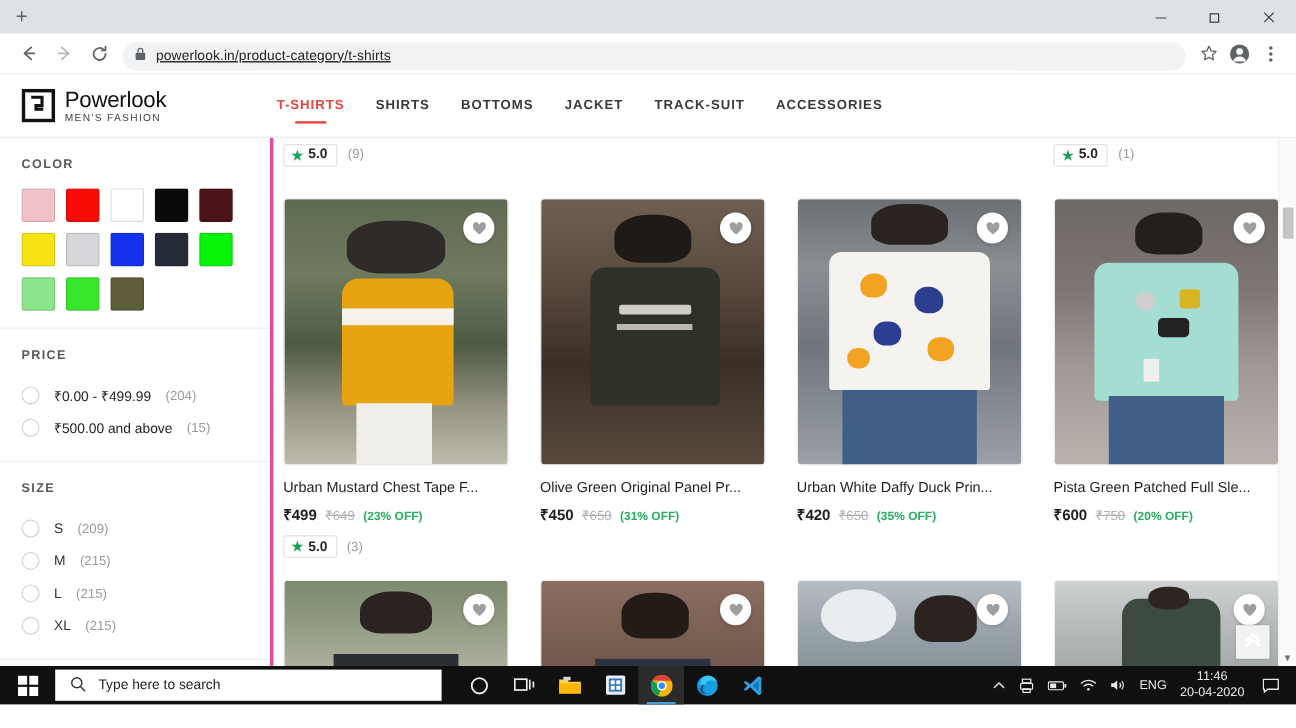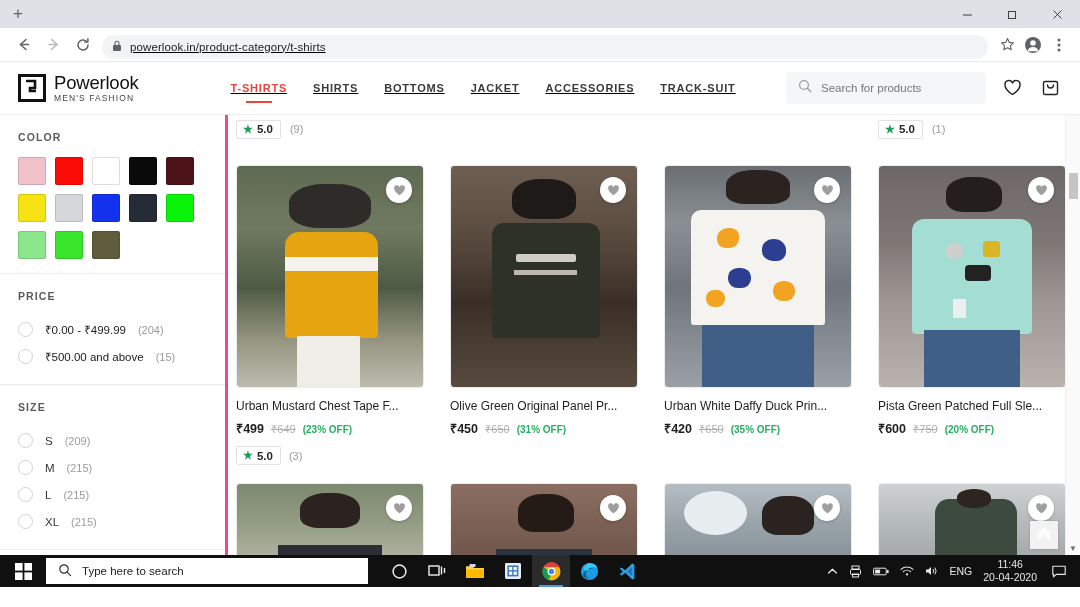--- a/index.html
+++ b/index.html
@@ -91,21 +91,21 @@
   .logo-name {
     font-size: 18.5px; font-weight: normal; color: #111;
     letter-spacing: -.2px; display: block;
   }
   .logo-sub {
     font-size: 8.5px; color: #444; letter-spacing: 1.1px;
     display: block; margin-top: 2px;
   }
   .mainnav {
     display: flex; align-items: center; gap: 26px;
-    margin-left: 92px; height: 53px; text-decoration: underline;
+    margin-left: 92px; height: 53px;
   }
   .navitem {
     font-size: 11px; letter-spacing: .8px; color: #3a3a3a;
     font-weight: bold; height: 53px; display: flex;
     align-items: center; position: relative;
   }
   .navitem.active { color: #e8453c; }
   .navitem.active::after {
     content: ""; position: absolute; bottom: 12px;
     left: 50%; transform: translateX(-50%);
@@ -340,46 +340,24 @@
         <span class="logo-name">Powerlook</span>
         <span class="logo-sub">MEN'S FASHION</span>
       </span>
     </div>
 
     <div class="mainnav">
       <div class="navitem active">T-SHIRTS</div>
       <div class="navitem">SHIRTS</div>
       <div class="navitem">BOTTOMS</div>
       <div class="navitem">JACKET</div>
+      <div class="navitem">TRACK-SUIT</div>
       <div class="navitem">ACCESSORIES</div>
-      <div class="navitem">TRACK-SUIT</div>
-    </div>
-
-    <div class="header-right">
-      <div class="searchbox">
-        <span>
-          <svg width="14" height="14" viewBox="0 0 14 14">
-              <circle cx="6" cy="6" r="4.4" fill="none" stroke="#9aa0a6" stroke-width="1.3"></circle>
-              <line x1="9.3" y1="9.3" x2="12.8" y2="12.8" stroke="#9aa0a6" stroke-width="1.3" stroke-linecap="round"></line>
-            </svg>
-        </span>
-        <input type="text" placeholder="Search for products" style="">
-      </div>
-      <span class="hdr-icon">
-        <svg width="21" height="21" viewBox="0 0 21 21">
-            <path d="M10.5 17.5S3 12.6 3 7.9A3.9 3.9 0 0 1 10.5 6 3.9 3.9 0 0 1 18 7.9c0 4.7-7.5 9.6-7.5 9.6z" fill="none" stroke="#222" stroke-width="1.4" stroke-linejoin="round"></path>
-          </svg>
-      </span>
-      <span class="hdr-icon">
-        <svg width="21" height="21" viewBox="0 0 21 21">
-            <rect x="3.5" y="4.5" width="14" height="13" rx="1.6" fill="none" stroke="#222" stroke-width="1.4"></rect>
-            <path d="M7.5 8a3 3 0 0 0 6 0" fill="none" stroke="#222" stroke-width="1.4" stroke-linecap="round"></path>
-          </svg>
-      </span>
-    </div>
+    </div>
+
   </div>
 
   <div class="body-row">
 
     <div class="sidebar">
 
       <div class="filter-block">
         <div class="filter-title">COLOR</div>
         <div class="swatches">
           <span class="swatch" style="background:#f2c2cb"></span>

